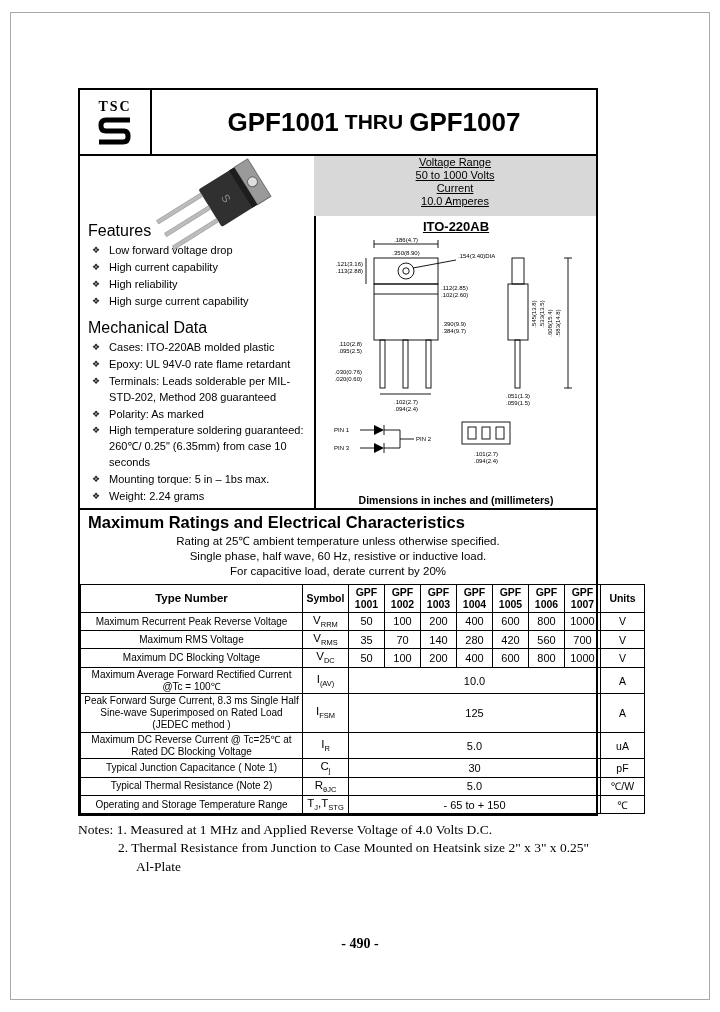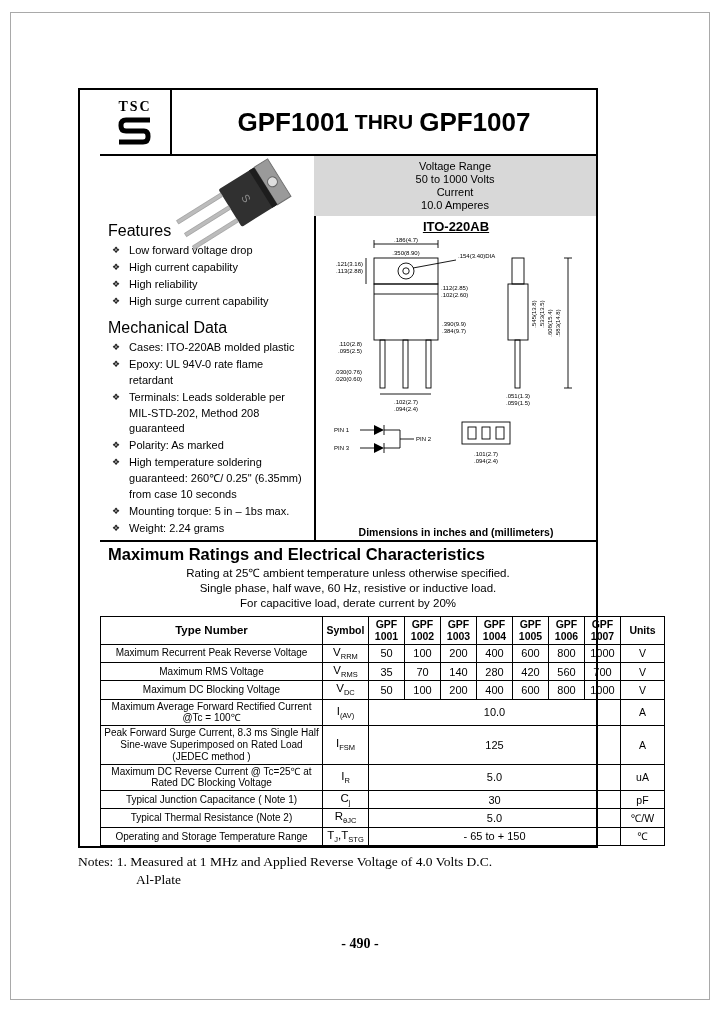--- a/index.html
+++ b/index.html
@@ -3,37 +3,37 @@
 <meta charset="utf-8">
 <style>
   html,body { margin:0; padding:0; }
   body {
     width:720px; height:1012px; background:#fff; position:relative;
     font-family:"Liberation Sans", sans-serif; color:#000;
     overflow:hidden;
   }
   .scan-border { position:absolute; left:10px; top:12px; right:10px; bottom:12px; border:1px solid #a9a9a9; }
   .content { position:absolute; left:78px; top:88px; width:568px; }
-  .doc-frame { border:2px solid #000; width:520px; box-sizing:border-box; background:#fff;padding-left:20px; }
+  .doc-frame { border:2px solid #000; width:520px; box-sizing:border-box; background:#fff; }
 
   
   .header { display:flex; border-bottom:2px solid #000; height:64px; }
   .logo-cell { width:70px; border-right:2px solid #000; display:flex; flex-direction:column; align-items:center; justify-content:center; gap:1px; }
   .logo-tsc { font-family:"Liberation Serif", serif; font-weight:bold; font-size:14px; letter-spacing:2px; }
   .header-main { flex:1; display:flex; flex-direction:column; }
   .title-row { flex:1.25; display:flex; align-items:center; justify-content:center; font-weight:bold; font-size:26px; gap:6px; }
   .title-thru { font-size:21px; }
   .subtitle-row { flex:1; display:flex; align-items:flex-start; justify-content:center; font-size:17px; }
 
   
   .top-strip { position:relative; height:60px; }
   .photo { position:absolute; left:14px; top:0; z-index:2; }
   .voltage-box { position:absolute; right:0; top:0; width:282px; height:60px;
-    display:flex; flex-direction:column; justify-content:center; text-align:center;
-    font-size:11px; line-height:13px; }
+    display:flex; flex-direction:column; text-align:center;
+    font-size:11px; line-height:13px;text-decoration:underline; }
 
   
   .mid { display:flex; min-height:283px; }
   .left-col { width:282px; box-sizing:border-box; padding:4px 6px 2px 8px; }
   .left-col h2 { font-size:16px; font-weight:normal; margin:2px 0 3px; }
   .left-col h2.mech { margin-top:9px; }
   ul.feat-list { list-style:none; margin:0; padding:0 0 0 4px; font-size:11px; line-height:1.45; }
   ul.feat-list li { display:flex; align-items:flex-start; margin:1px 0; }
   .bullet { font-size:9px; margin:1px 9px 0 0; color:#222; flex:0 0 auto; }
   .diagram-col { width:282px; border-left:2px solid #000; box-sizing:border-box; display:flex; flex-direction:column; }
@@ -371,18 +371,22 @@
           </tbody>
       </table>
     </div>
 
     <div class="notes">
       <div>
         <span>Notes:</span>
         <span>1.</span>
         <span>Measured at 1 MHz and Applied Reverse Voltage of 4.0 Volts D.C.</span>
       </div>
+      <div class="note2">
+        <span>2.</span>
+        <span>Thermal Resistance from Junction to Case Mounted on Heatsink size 2" x 3" x 0.25"</span>
+      </div>
       <div class="note2b">Al-Plate</div>
     </div>
   </div>
 
   <div class="page-number">- 490 -</div>
 </div>
 
 </body></html>

